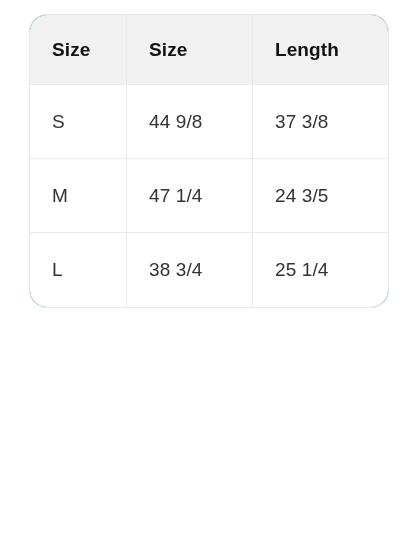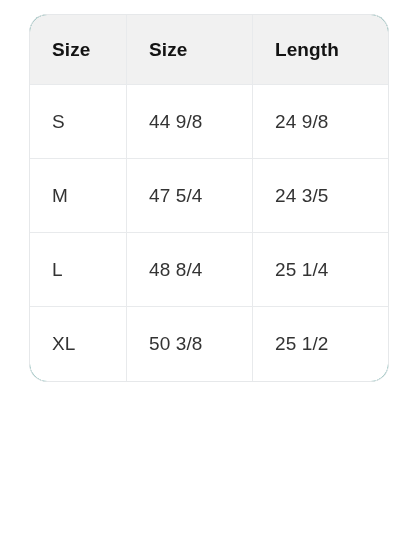--- a/index.html
+++ b/index.html
@@ -98,33 +98,28 @@
         <tr>
           <th>Size</th>
           <th>Size</th>
           <th>Length</th>
         </tr>
       </thead>
       <tbody>
         <tr>
           <td>S</td>
           <td>44 9/8</td>
-          <td>24 9/8</td>
+          <td>37 3/8</td>
         </tr>
         <tr>
           <td>M</td>
-          <td>47 5/4</td>
+          <td>47 1/4</td>
           <td>24 3/5</td>
         </tr>
         <tr>
           <td>L</td>
-          <td>48 8/4</td>
+          <td>38 3/4</td>
           <td>25 1/4</td>
-        </tr>
-        <tr>
-          <td>XL</td>
-          <td>50 3/8</td>
-          <td>25 1/2</td>
         </tr>
       </tbody>
     </table>
   </div>
 </div>
 
 </body></html>

